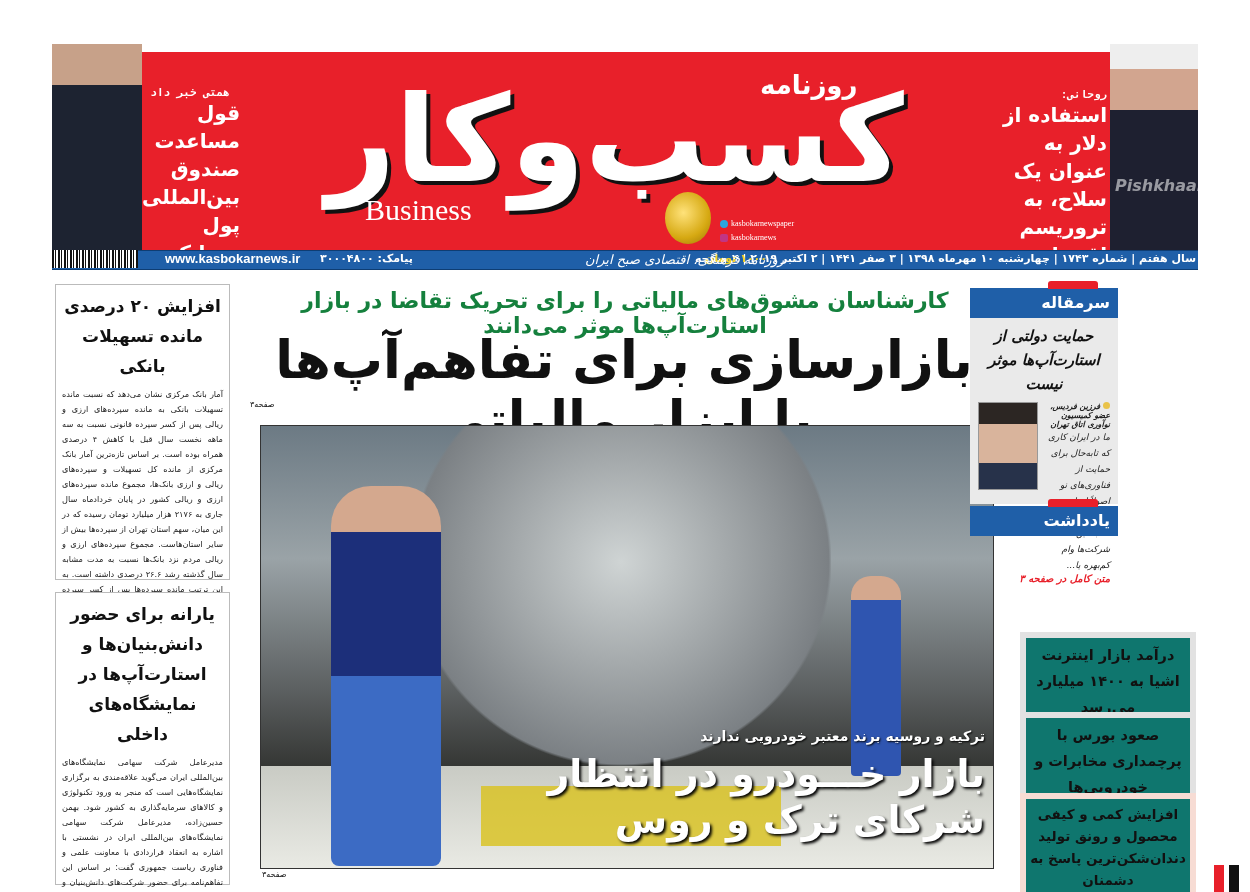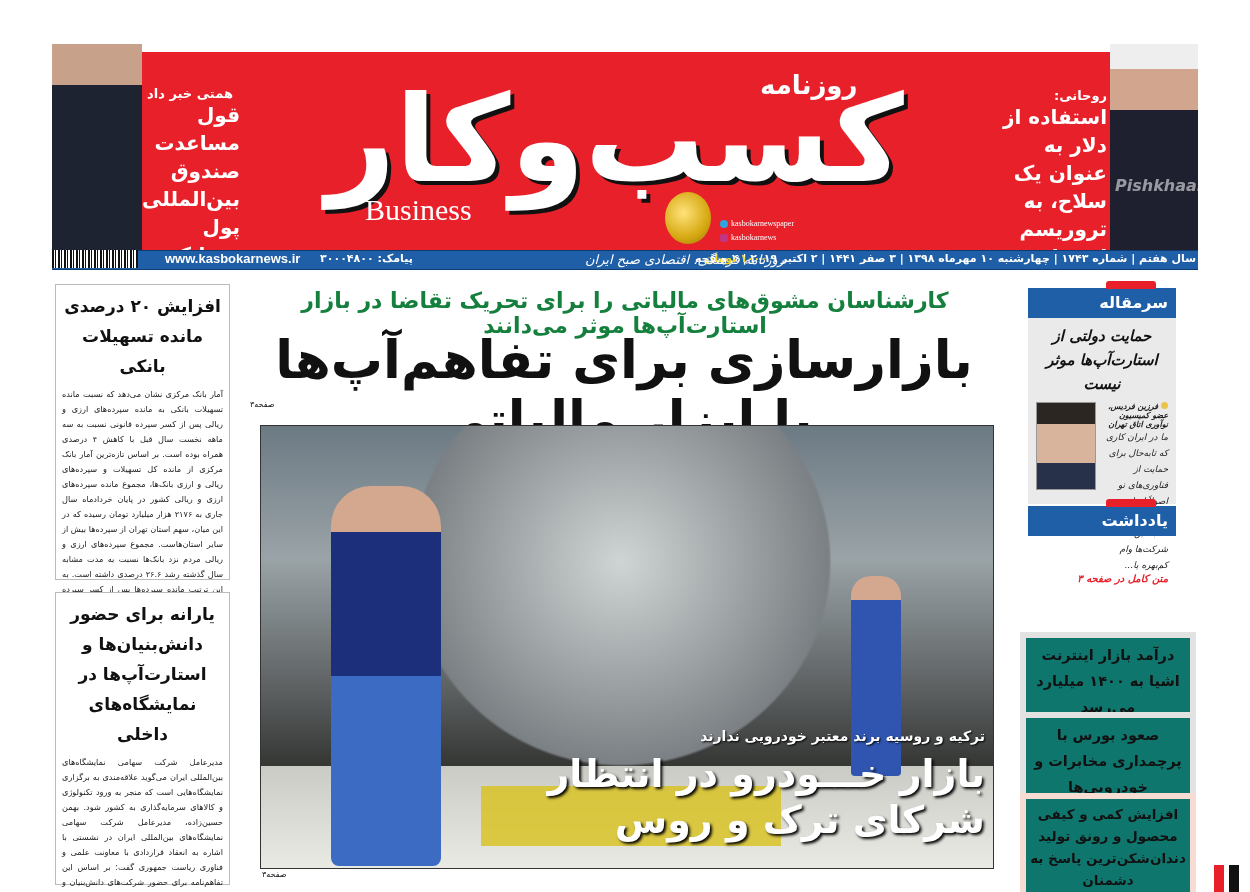--- a/index.html
+++ b/index.html
@@ -14,21 +14,21 @@
   .logo-fa { left:290px; top:60px; width:650px; height:160px; color:#fff; font-size:120px; font-weight:bold; text-align:center; line-height:160px; text-shadow:4px 4px 0 #111; letter-spacing:-4px; }
   .roozname { left:760px; top:70px; color:#fff; font-size:26px; font-weight:bold; }
   .business { left:365px; top:193px; color:#fff; font-family:"Liberation Serif", serif; font-size:30px; direction:ltr; }
   .coin { left:665px; top:192px; width:46px; height:52px; border-radius:50%; background:radial-gradient(circle at 40% 40%,#ffe27a,#d6a912 60%,#9a7405); }
   .social { left:720px; direction:ltr; color:#fff; font-size:8px; font-family:"Liberation Serif",serif; display:flex; align-items:center; gap:3px; }
   .social i { width:8px; height:8px; border-radius:50%; display:inline-block; }
 
   .photo-left { left:52px; top:44px; width:90px; height:206px; background:linear-gradient(180deg,#c7a189 0 20%,#1d2331 20% 100%); }
   .photo-right { left:1110px; top:44px; width:88px; height:206px; background:linear-gradient(180deg,#eee 0 12%,#d2a58f 12% 32%,#1e2030 32% 100%); }
   .mast-story { color:#fff; font-weight:bold; text-align:right; }
-  .kicker { font-size:13px; }
+  .kicker { font-size:11px;font-family:Liberation Mono, monospace; }
   .mast-head { font-size:20px; line-height:28px; }
   .pageref { font-size:10px; }
   .watermark { left:1115px; top:176px; color:rgba(255,255,255,.55); font-size:16px; font-style:italic; font-weight:bold; direction:ltr; }
 
   
   .subhead { left:250px; top:288px; width:750px; text-align:center; font-size:22px; font-weight:bold; color:#15803d; }
   .mainhead { left:248px; top:330px; width:752px; text-align:center; font-size:52px; font-weight:bold; color:#111; letter-spacing:-1px; }
   .small-ref { font-size:8px; color:#111; }
   .main-photo { left:260px; top:425px; width:732px; height:442px; border:1px solid #333;
     background: linear-gradient(180deg,#6c7a84 0%,#9aa3a7 30%,#5b5f60 60%,#2e2f2c 80%,#545649 100%); overflow:hidden; }
@@ -40,21 +40,21 @@
   .photo-kicker { right:8px; top:302px; color:#fff; font-size:14px; font-weight:bold; text-shadow:1px 1px 2px #000; }
   .photo-head { right:8px; top:325px; color:#fff; font-size:38px; font-weight:bold; line-height:46px; text-align:right; text-shadow:2px 2px 3px #000; }
 
   
   .lbox { left:55px; width:175px; border:1px solid #bbb; background:#fff; padding:4px 6px; box-sizing:border-box; }
   .lbox h3 { margin:2px 0 6px; font-size:17px; line-height:30px; text-align:center; color:#111; }
   .lbox p { margin:0; font-size:8.2px; line-height:15px; text-align:justify; color:#222; }
   .red-num { color:#c8141c; font-weight:bold; font-size:16px; }
 
   
-  .rcol { left:1020px; width:148px;padding-left:8px; }
+  .rcol { left:962px; width:148px;padding-left:8px; }
   .label-bar { background:#1f5fa8; color:#fff; font-weight:bold; font-size:16px; height:30px; line-height:30px; padding-right:8px; position:relative; }
   .label-bar::before { content:""; position:absolute; right:20px; top:-7px; width:50px; height:8px; background:#e8202a; border-radius:3px 3px 0 0; }
   .rpanel { background:#eaeaea; padding:6px 8px; box-sizing:border-box;font-style:italic; }
   .rpanel h4 { margin:0; text-align:center; font-size:15px; line-height:24px; color:#111; }
   .author { font-size:8px; font-weight:bold; color:#222; }
   .dot { display:inline-block; width:7px; height:7px; border-radius:50%; background:#e9c34a; margin-left:3px; }
   .rtxt { font-size:9px; line-height:16px; color:#222; }
   .more { font-size:10px; color:#e8202a; font-weight:bold; }
   .portrait { width:58px; height:86px; background:linear-gradient(180deg,#2c2623 0 25%,#d9b49c 25% 70%,#27324a 70%); border:1px solid #999; }
   .news-card { left:1020px; width:176px; background:#e2e2e2; padding:6px; box-sizing:border-box; }

